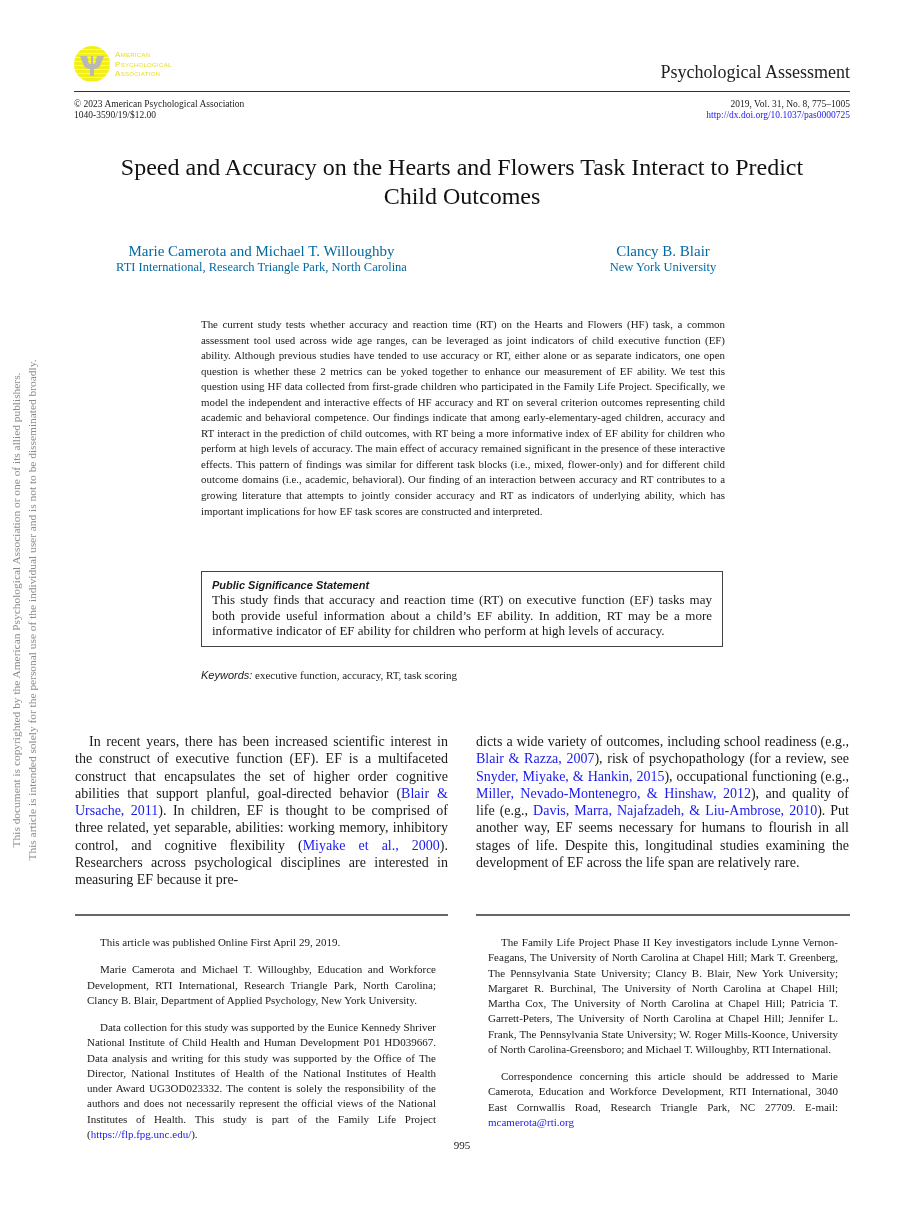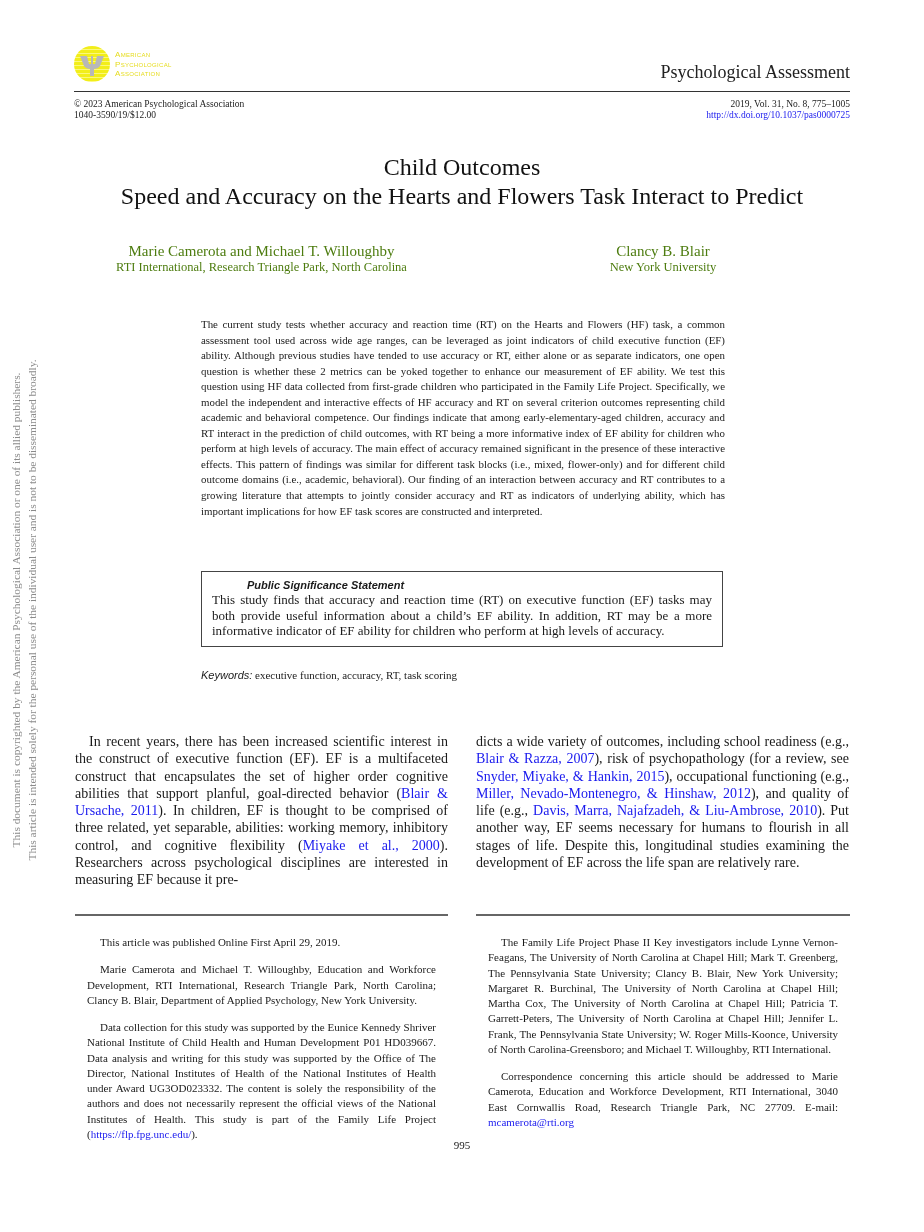--- a/index.html
+++ b/index.html
@@ -33,38 +33,38 @@
     .journal-name { position: absolute; right: 74px; top: 62px; font-size: 18px; color: #222; }
     .header-rule { position: absolute; left: 74px; right: 74px; top: 91px; height: 1px; background: #333; }
     .header-left { position: absolute; left: 74px; top: 99px; font-size: 9.5px; line-height: 11px; color: #222; }
     .header-right { position: absolute; right: 74px; top: 99px; font-size: 9.5px; line-height: 11px; text-align: right; color: #222; }
 
     
     .title {
       position: absolute; left: 80px; right: 80px; top: 153px; text-align: center;
       font-size: 24px; line-height: 29px; color: #111;
     }
-    .author-block { position: absolute; top: 243px; text-align: center; color: #4d7c0f; }
+    .author-block { position: absolute; top: 243px; text-align: center; color: #0369a1; }
     .author-block .names { font-size: 15px; line-height: 17px; }
     .author-block .affil { font-size: 12.5px; line-height: 14px; }
     .author-a { left: 93px; width: 337px; }
     .author-b { left: 596px; width: 134px; }
 
     
     .abstract {
       position: absolute; left: 201px; width: 524px; top: 317px;
       font-size: 10.9px; line-height: 15.55px; text-align: justify; color: #1a1a1a;
     }
     .psa-box {
       position: absolute; left: 201px; width: 521px; top: 571px; height: 76px;
       border: 1px solid #444; padding: 0 0 0 10px; box-sizing: border-box; width: 522px;
     }
     .psa-title {
       font-family: "Liberation Sans", sans-serif; font-style: italic; font-weight: bold;
-      font-size: 11px; margin-top: 7px; line-height: 13px; margin-left: 35px;
+      font-size: 11px; margin-top: 7px; line-height: 13px;
     }
     .psa-text { font-size: 13px; line-height: 15.5px; text-align: justify; padding-right: 10px; }
     .keywords { position: absolute; left: 201px; top: 669px; font-size: 11px; }
     .keywords .kw-label { font-family: "Liberation Sans", sans-serif; font-style: italic; font-size: 11px; }
 
     
     .col { position: absolute; width: 373px; font-size: 14px; line-height: 17.3px; text-align: justify; color: #1a1a1a; }
     .col-left { left: 75px; top: 733px; }
     .col-right { left: 476px; top: 733px; }
     .indent { text-indent: 14px; }
@@ -104,22 +104,22 @@
 <div class="header-left">
   <div>© 2023 American Psychological Association</div>
   <div>1040-3590/19/$12.00</div>
 </div>
 <div class="header-right">
   <div>2019, Vol. 31, No. 8, 775–1005</div>
   <a class="link">http://dx.doi.org/10.1037/pas0000725</a>
 </div>
 
 <div class="title">
+  <div>Speed and Accuracy on the Hearts and Flowers Task Interact to Predict</div>
   <div>Child Outcomes</div>
-  <div>Speed and Accuracy on the Hearts and Flowers Task Interact to Predict</div>
 </div>
 
 <div class="author-block author-a">
   <div class="names">Marie Camerota and Michael T. Willoughby</div>
   <div class="affil">RTI International, Research Triangle Park, North Carolina</div>
 </div>
 <div class="author-block author-b">
   <div class="names">Clancy B. Blair</div>
   <div class="affil">New York University</div>
 </div>

